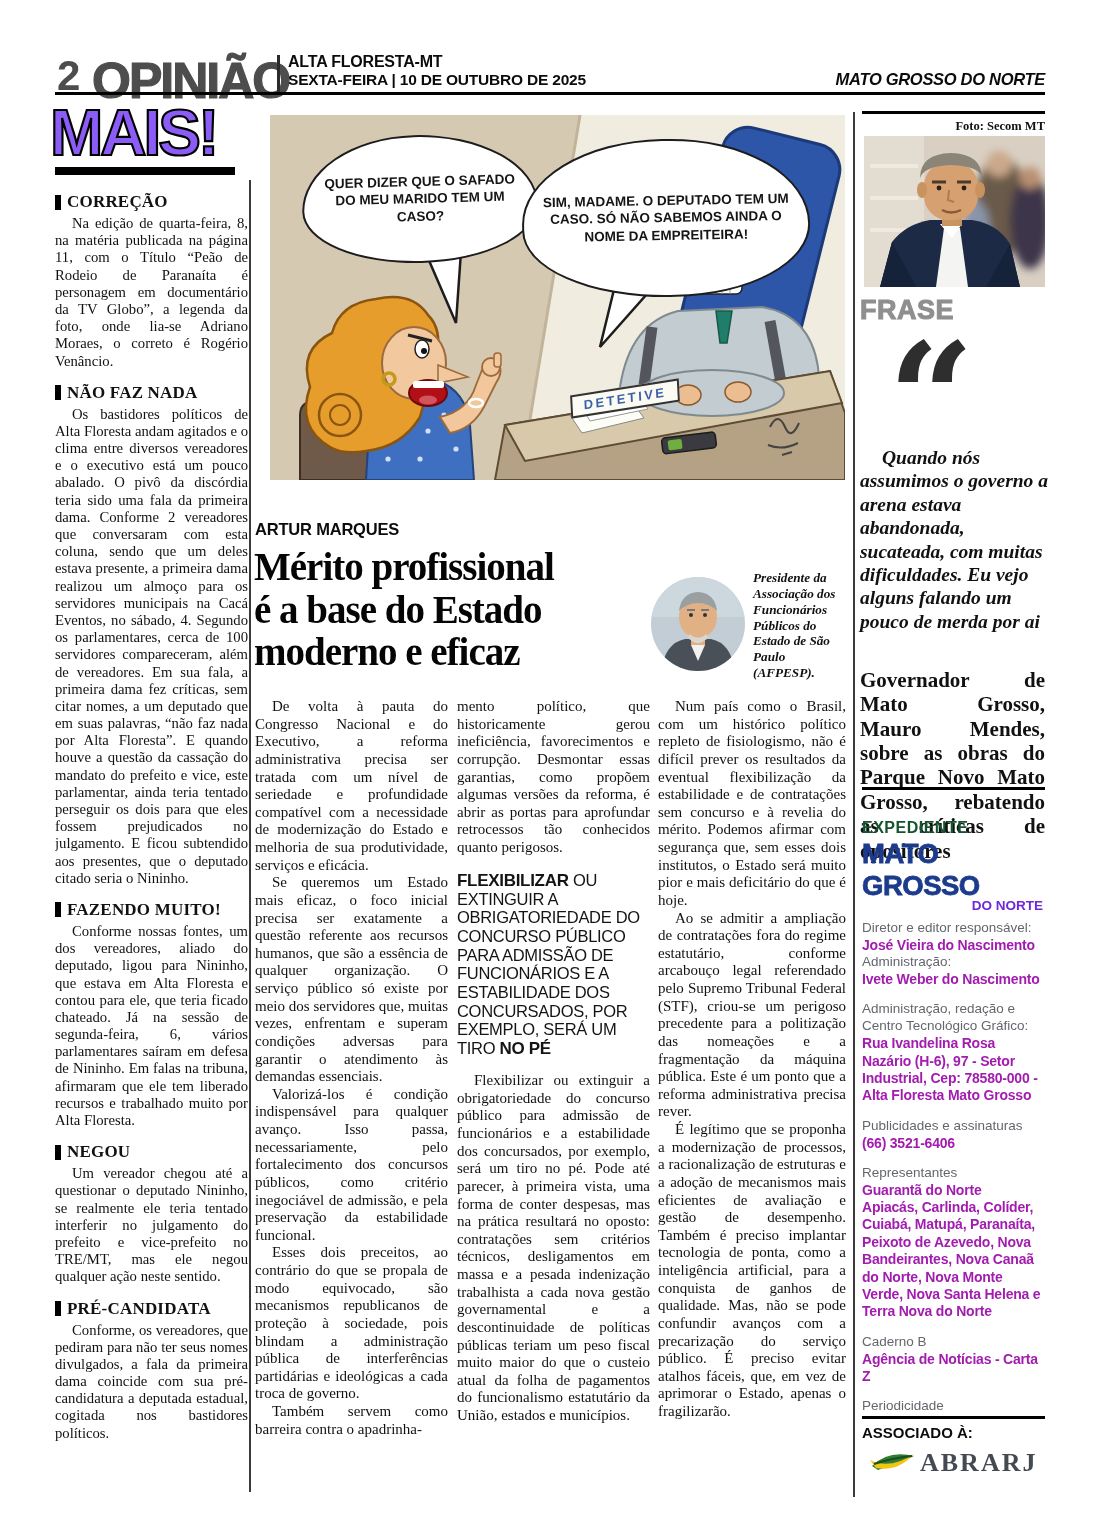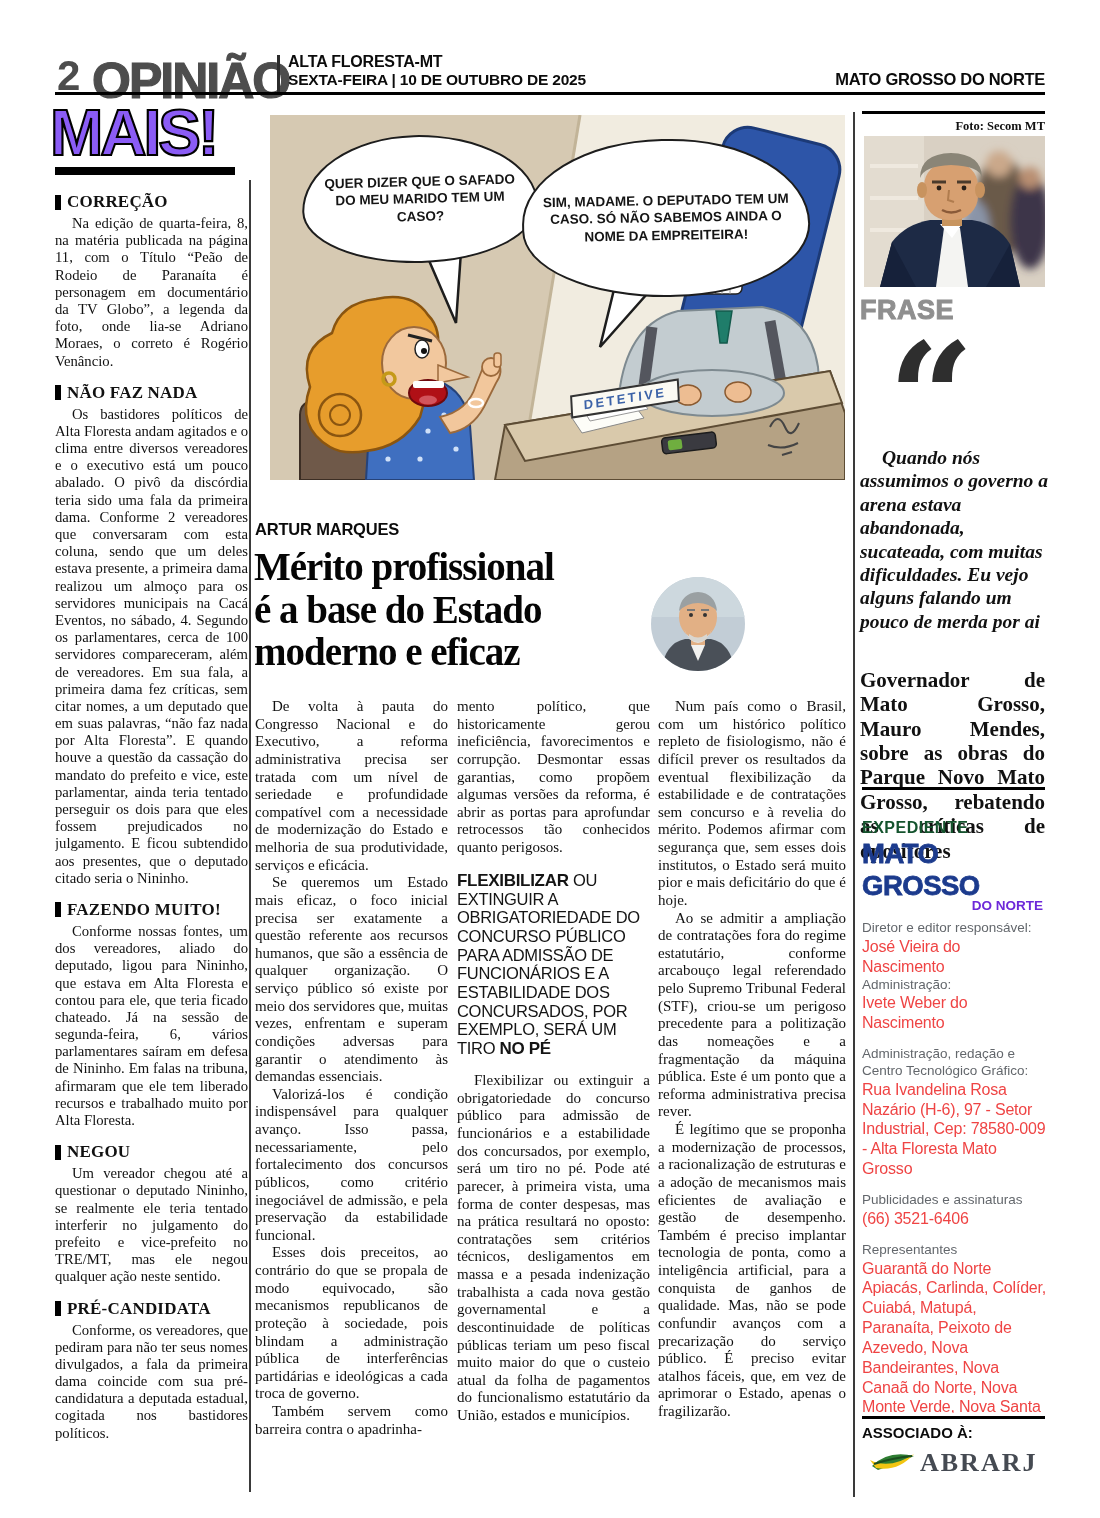--- a/index.html
+++ b/index.html
@@ -9,21 +9,21 @@
   .hdr-num{position:absolute;left:57px;top:52px;font-family:"Liberation Sans",sans-serif;
            font-weight:900;font-size:42px;color:#4d4d4d;letter-spacing:-1px;}
   .hdr-section{position:absolute;left:92px;top:52px;font-family:"Liberation Sans",sans-serif;
            font-weight:900;font-size:50px;color:#4d4d4d;letter-spacing:-2px;-webkit-text-stroke:1.2px #4d4d4d;}
   .hdr-vline{position:absolute;left:277px;top:55px;width:3px;height:38px;background:#2b2b2b;}
   .hdr-loc{position:absolute;left:288px;top:53px;font-family:"Liberation Sans",sans-serif;
            font-weight:800;font-size:16px;color:#0b0b0b;letter-spacing:-0.2px;}
   .hdr-date{position:absolute;left:288px;top:71px;font-family:"Liberation Sans",sans-serif;
            font-weight:600;font-size:15.5px;color:#0b0b0b;letter-spacing:-0.2px;}
   .hdr-brand{position:absolute;right:55px;top:70px;font-family:"Liberation Sans",sans-serif;
-           font-weight:900;font-size:16.5px;color:#0b0b0b;letter-spacing:-0.3px;}
+           font-weight:900;font-size:16.5px;color:#0b0b0b;letter-spacing:-0.3px;font-style:italic;}
   .hdr-rule{position:absolute;left:55px;top:92px;width:990px;height:3px;background:#000;}
   
   .mais-title{position:absolute;left:50px;top:96px;font-family:"Liberation Sans",sans-serif;
            font-weight:900;font-size:64px;color:#8b5cf6;letter-spacing:-3px;-webkit-text-stroke:2.2px #000;}
   .mais-bar{position:absolute;left:55px;top:167px;width:180px;height:8px;background:#000;}
   .mais-col{position:absolute;left:55px;top:192px;width:193px;height:1320px;overflow:hidden;}
   .nsec{margin:0 0 13px 0;}
   .nsec-h{font-family:"Liberation Serif",serif;font-weight:700;font-size:17px;margin:0 0 3px 0;
           letter-spacing:0.2px;display:flex;align-items:center;}
   .nsec-h .mark{display:inline-block;width:6px;height:15px;background:#000;margin-right:6px;}
@@ -73,21 +73,21 @@
         line-height:1.16;text-align:justify;}
   .rr-midline{position:absolute;left:862px;top:787px;width:183px;height:3px;background:#000;}
   .exped{position:absolute;left:862px;top:795px;width:185px;height:618px;overflow:hidden;
         font-family:"Liberation Sans",sans-serif;}
   .exped-title{font-weight:900;font-size:16px;color:#14532d;letter-spacing:0.5px;margin-top:24px;}
   .exped-brand1{font-weight:900;font-size:27.5px;color:#1c3b8d;letter-spacing:-0.5px;
         -webkit-text-stroke:0.8px #1c3b8d;margin-top:1px;}
   .exped-brand2{font-weight:800;font-size:13.5px;color:#6d28d9;text-align:right;margin-top:-4px;
         padding-right:4px;}
   .ex-label{font-size:13.5px;color:#63676c;line-height:1.25;}
-  .ex-value{font-weight:400;font-size:16px;color:#ef4444;line-height:1.24;letter-spacing:-0.2px;}
+  .ex-value{font-weight:700;font-size:14px;color:#a21caf;line-height:1.24;letter-spacing:-0.2px;}
   .ex-gap{height:13px;}
   .rr-botline{position:absolute;left:862px;top:1416px;width:183px;height:2.5px;background:#000;}
   .assoc-label{position:absolute;left:862px;top:1424px;font-family:"Liberation Sans",sans-serif;
         font-weight:900;font-size:15px;color:#0b0b0b;}
   .abrarj{position:absolute;left:868px;top:1444px;width:176px;height:44px;}
   .abrarj-text{font-family:"Liberation Serif",serif;font-weight:700;font-size:26px;color:#454a52;
         letter-spacing:2px;position:absolute;left:52px;top:4px;}
 </style>
 </head>
 <body>
@@ -249,20 +249,21 @@
       <ellipse cx="47" cy="40" rx="19" ry="22" fill="#e2b085"></ellipse>
       <path d="M28,34 Q30,16 47,15 Q64,16 66,34 Q58,26 47,26 Q36,26 28,34 Z" fill="#9aa0a2"></path>
       <path d="M33,52 Q39,66 47,66 Q55,66 61,52 Q58,62 47,63 Q36,62 33,52 Z" fill="#e3e1dc"></path>
       <path d="M38,57 Q47,64 56,57 L56,62 Q47,68 38,62 Z" fill="#d9d6d0"></path>
       <circle cx="40" cy="38" r="2" fill="#333"></circle>
         <circle cx="54" cy="38" r="2" fill="#333"></circle>
       <line x1="36" y1="33" x2="44" y2="33" stroke="#777" stroke-width="2"></line>
       <line x1="50" y1="33" x2="58" y2="33" stroke="#777" stroke-width="2"></line>
     </svg>
   </div>
+  <div class="bio">Presidente da Associação dos Funcionários Públicos do Estado de São Paulo (AFPESP).</div>
 
   <div class="acol" id="col1">
     <p>De volta à pauta do Congresso Nacional e do Executivo, a reforma administrativa precisa ser tratada com um nível de seriedade e profundidade compatível com a necessidade de modernização do Estado e melhoria de sua produtividade, serviços e eficácia.</p>
     <p>Se queremos um Estado mais eficaz, o foco inicial precisa ser exatamente a questão referente aos recursos humanos, que são a essência de qualquer organização. O serviço público só existe por meio dos servidores que, muitas vezes, enfrentam e superam condições adversas para garantir o atendimento às demandas essenciais.</p>
     <p>Valorizá-los é condição indispensável para qualquer avanço. Isso passa, necessariamente, pelo fortalecimento dos concursos públicos, como critério inegociável de admissão, e pela preservação da estabilidade funcional.</p>
     <p>Esses dois preceitos, ao contrário do que se propala de modo equivocado, são mecanismos republicanos de proteção à sociedade, pois blindam a administração pública de interferências partidárias e ideológicas a cada troca de governo.</p>
     <p>Também servem como barreira contra o apadrinha-</p>
   </div>
   <div class="acol" id="col2">
     <p style="text-indent:0;">mento político, que historicamente gerou ineficiência, favorecimentos e corrupção. Desmontar essas garantias, como propõem algumas versões da reforma, é abrir as portas para aprofundar retrocessos tão conhecidos quanto perigosos.</p>
@@ -323,21 +324,21 @@
   <div class="exped">
     <div class="exped-title">EXPEDIENTE</div>
     <div class="exped-brand1">MATO GROSSO</div>
     <div class="exped-brand2">DO NORTE</div>
     <div class="ex-label" style="margin-top:7px;">Diretor e editor responsável:</div>
     <div class="ex-value">José Vieira do Nascimento</div>
     <div class="ex-label">Administração:</div>
     <div class="ex-value">Ivete Weber do Nascimento</div>
     <div class="ex-gap"></div>
     <div class="ex-label">Administração, redação e Centro Tecnológico Gráfico:</div>
-    <div class="ex-value">Rua Ivandelina Rosa Nazário (H-6), 97 - Setor Industrial, Cep: 78580-009 - Alta Floresta Mato Grosso</div>
+    <div class="ex-value">Rua Ivandelina Rosa Nazário (H-6), 97 - Setor Industrial, Cep: 78580-000 - Alta Floresta Mato Grosso</div>
     <div class="ex-gap"></div>
     <div class="ex-label">Publicidades e assinaturas</div>
     <div class="ex-value">(66) 3521-6406</div>
     <div class="ex-gap"></div>
     <div class="ex-label">Representantes</div>
     <div class="ex-value">Guarantã do Norte</div>
     <div class="ex-value">Apiacás, Carlinda, Colíder, Cuiabá, Matupá, Paranaíta, Peixoto de Azevedo, Nova Bandeirantes, Nova Canaã do Norte, Nova Monte Verde, Nova Santa Helena e Terra Nova do Norte</div>
     <div class="ex-gap"></div>
     <div class="ex-label">Caderno B</div>
     <div class="ex-value">Agência de Notícias - Carta Z</div>

